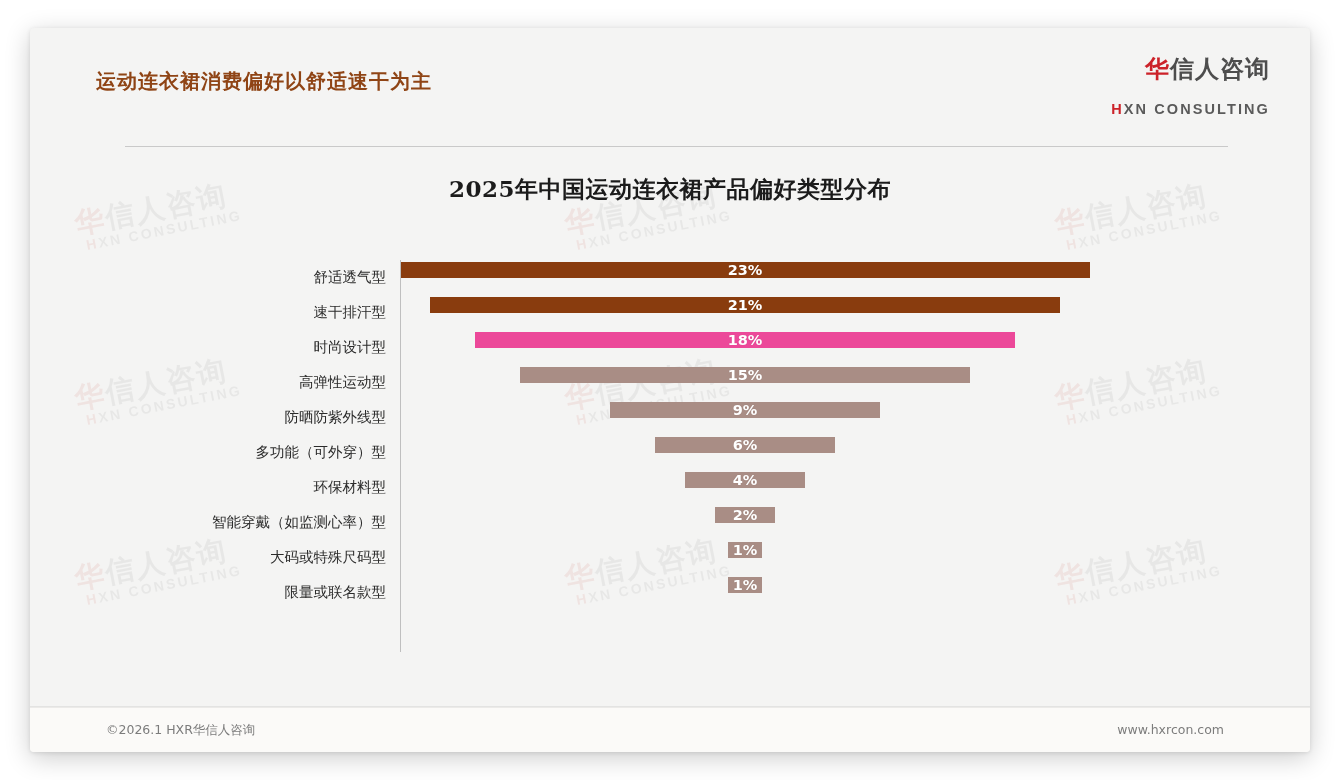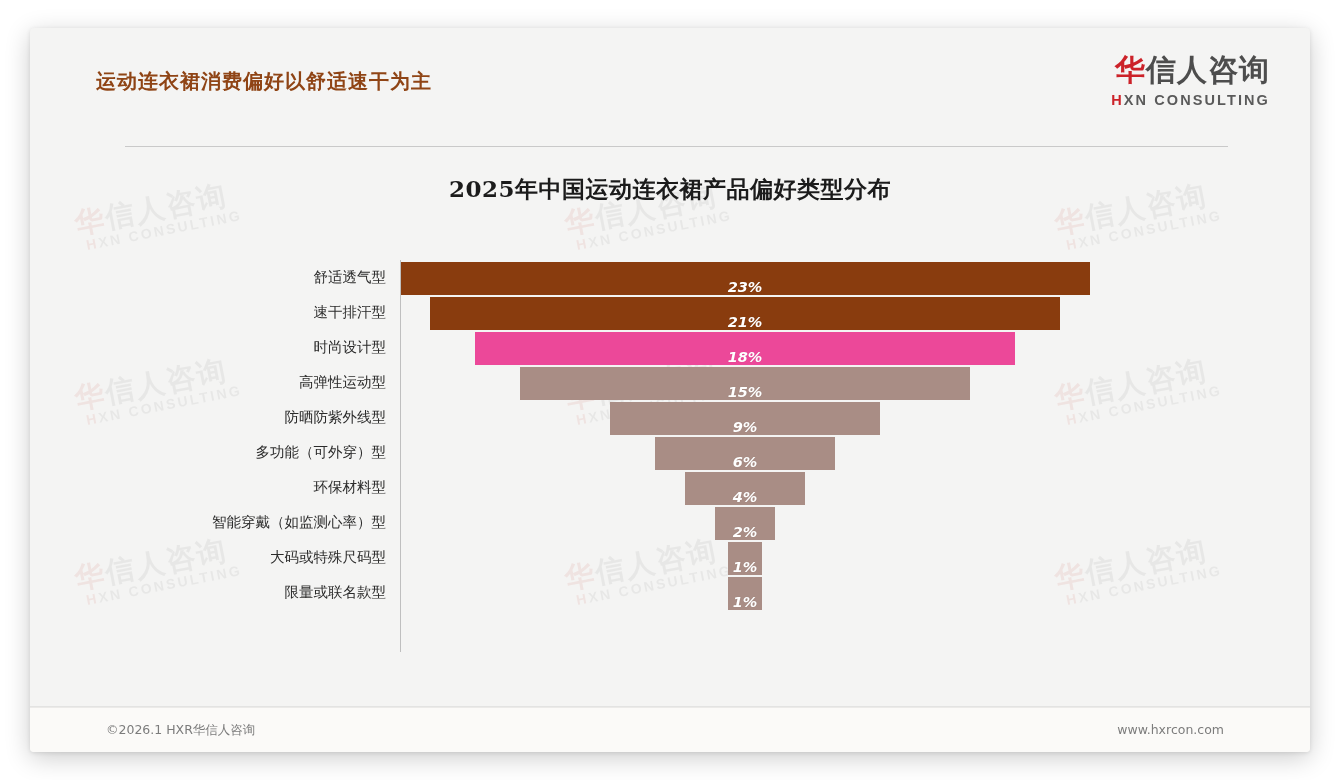--- a/index.html
+++ b/index.html
@@ -74,34 +74,34 @@
     letter-spacing: 1px;
     font-family: "DejaVu Sans", "Liberation Sans", sans-serif;
   }
   #logo {
     position: absolute;
     right: 40px;
     top: 27px;
     text-align: right;
   }
   #logo-cn {
-    font-size: 30px;
+    font-size: 24px;
     font-weight: bold;
     color: #4d4d4d;
     letter-spacing: 1px;
-    font-family: Liberation Mono, monospace;
+    font-family: Liberation Sans, sans-serif;
     line-height: 1.15;
   }
   #logo-cn .red { color: #cc2229; }
   #logo-en {
     font-size: 14.5px;
     font-weight: bold;
     color: #5a5a5a;
     letter-spacing: 2.1px;
-    margin-top: 2px;
+    margin-top: 18px;
   }
   #logo-en .red { color: #cc2229; }
   #header-rule {
     position: absolute;
     left: 95px;
     right: 82px;
     top: 118px;
     height: 1px;
     background: #c9c9c9;
     z-index: 3;
@@ -152,25 +152,24 @@
 
   .track {
     position: relative;
     flex: 1;
     height: 35px;
   }
 
   .bar {
     position: absolute;
     top: 2px;
-    height: 33px;
+    height: 16px;
     display: flex;
-    align-items: flex-end;
+    align-items: flex-start;
     justify-content: center;
-    font-style: italic;
   }
 
   .bar-value {
     font-size: 14.5px;
     font-weight: bold;
     color: #ffffff;
     font-family: "DejaVu Sans", "Liberation Sans", sans-serif;
     text-shadow: 0 0 1px rgba(0,0,0,0.15);
   }
 

